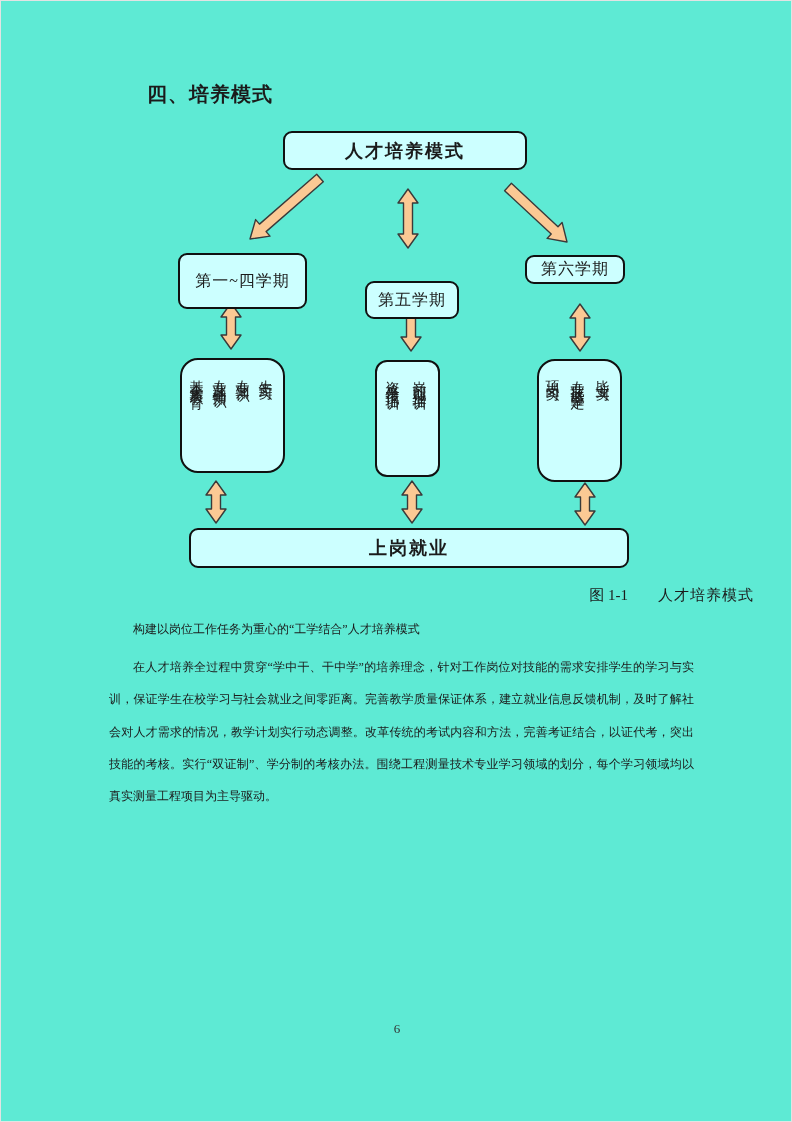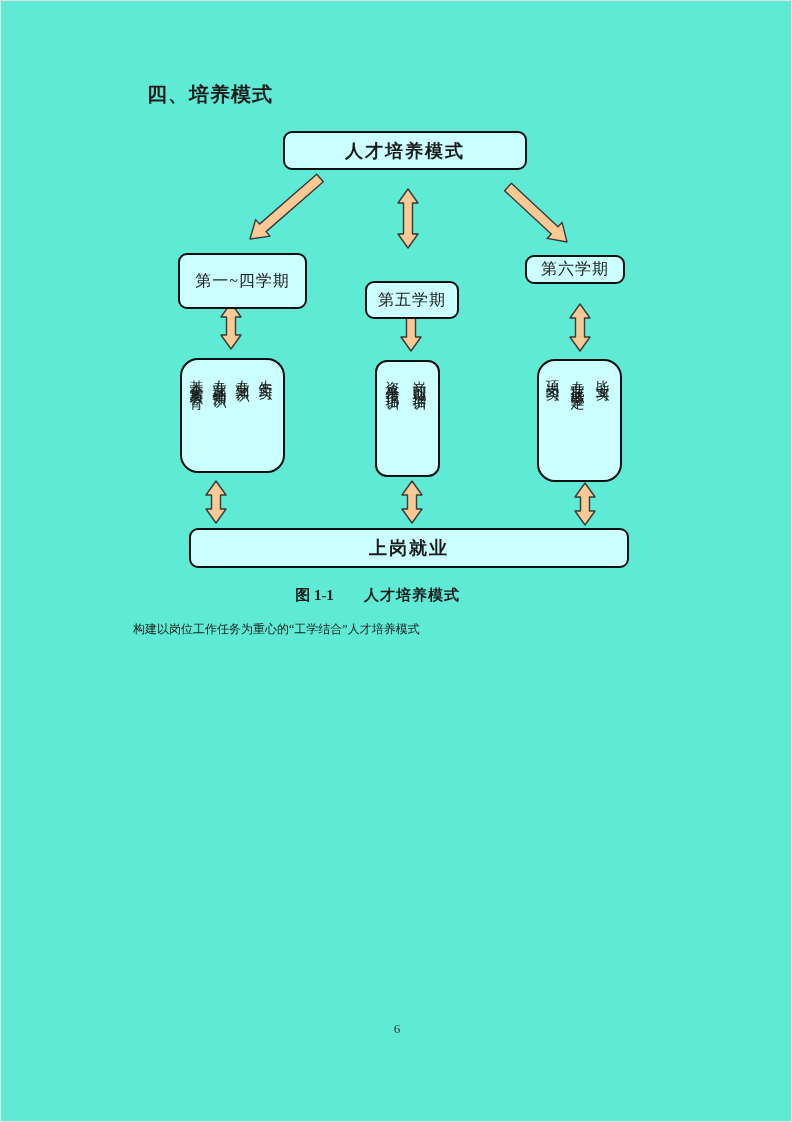--- a/index.html
+++ b/index.html
@@ -36,21 +36,21 @@
     font-size:14px;letter-spacing:3px;
     text-align:left;
   }
   .vbox .vcol{display:block;}
   .c1{left:179px;top:357px;width:105px;height:115px;border-radius:18px;padding:8px 6px;line-height:23px;}
   .c2{left:374px;top:359px;width:65px;height:117px;border-radius:12px;padding:8px 5px;line-height:27px;}
   .c3{left:536px;top:358px;width:85px;height:123px;border-radius:18px;padding:8px 5px;line-height:25px;}
   .bottom-box{left:188px;top:527px;width:440px;height:40px;border-radius:9px;font-size:18px;font-weight:bold;letter-spacing:2px;}
   .caption{
     position:absolute;left:0;top:585px;width:753px;
-    text-align:center;font-size:15px;font-weight:bold;
+    text-align:right;font-size:15px;font-weight:normal;
   }
   .caption .cap-title{margin-left:2em;letter-spacing:1px;}
   .body-text{
     position:absolute;left:108px;top:612px;width:585px;
     font-size:12px;line-height:32.2px;
     text-align:justify;
   }
   .body-text p{margin:0 0 6px 0;text-indent:2em;}
   .page-number{
     position:absolute;left:0;top:1020px;width:792px;
@@ -106,17 +106,18 @@
 
     <div class="box bottom-box">上岗就业</div>
   </div>
 
   <div class="caption">
     <span class="cap-label">图 1-1</span><span class="cap-title">人才培养模式</span>
   </div>
 
   <div class="body-text">
     <p>构建以岗位工作任务为重心的“工学结合”人才培养模式</p>
+    <p>在人才培养全过程中贯穿“学中干、干中学”的培养理念，针对工作岗位对技能的需求安排学生的学习与实训，保证学生在校学习与社会就业之间零距离。完善教学质量保证体系，建立就业信息反馈机制，及时了解社会对人才需求的情况，教学计划实行动态调整。改革传统的考试内容和方法，完善考证结合，以证代考，突出技能的考核。实行“双证制”、学分制的考核办法。围绕工程测量技术专业学习领域的划分，每个学习领域均以真实测量工程项目为主导驱动。</p>
   </div>
 
   <div class="page-number">6</div>
 
 </div>
 
 </body></html>

